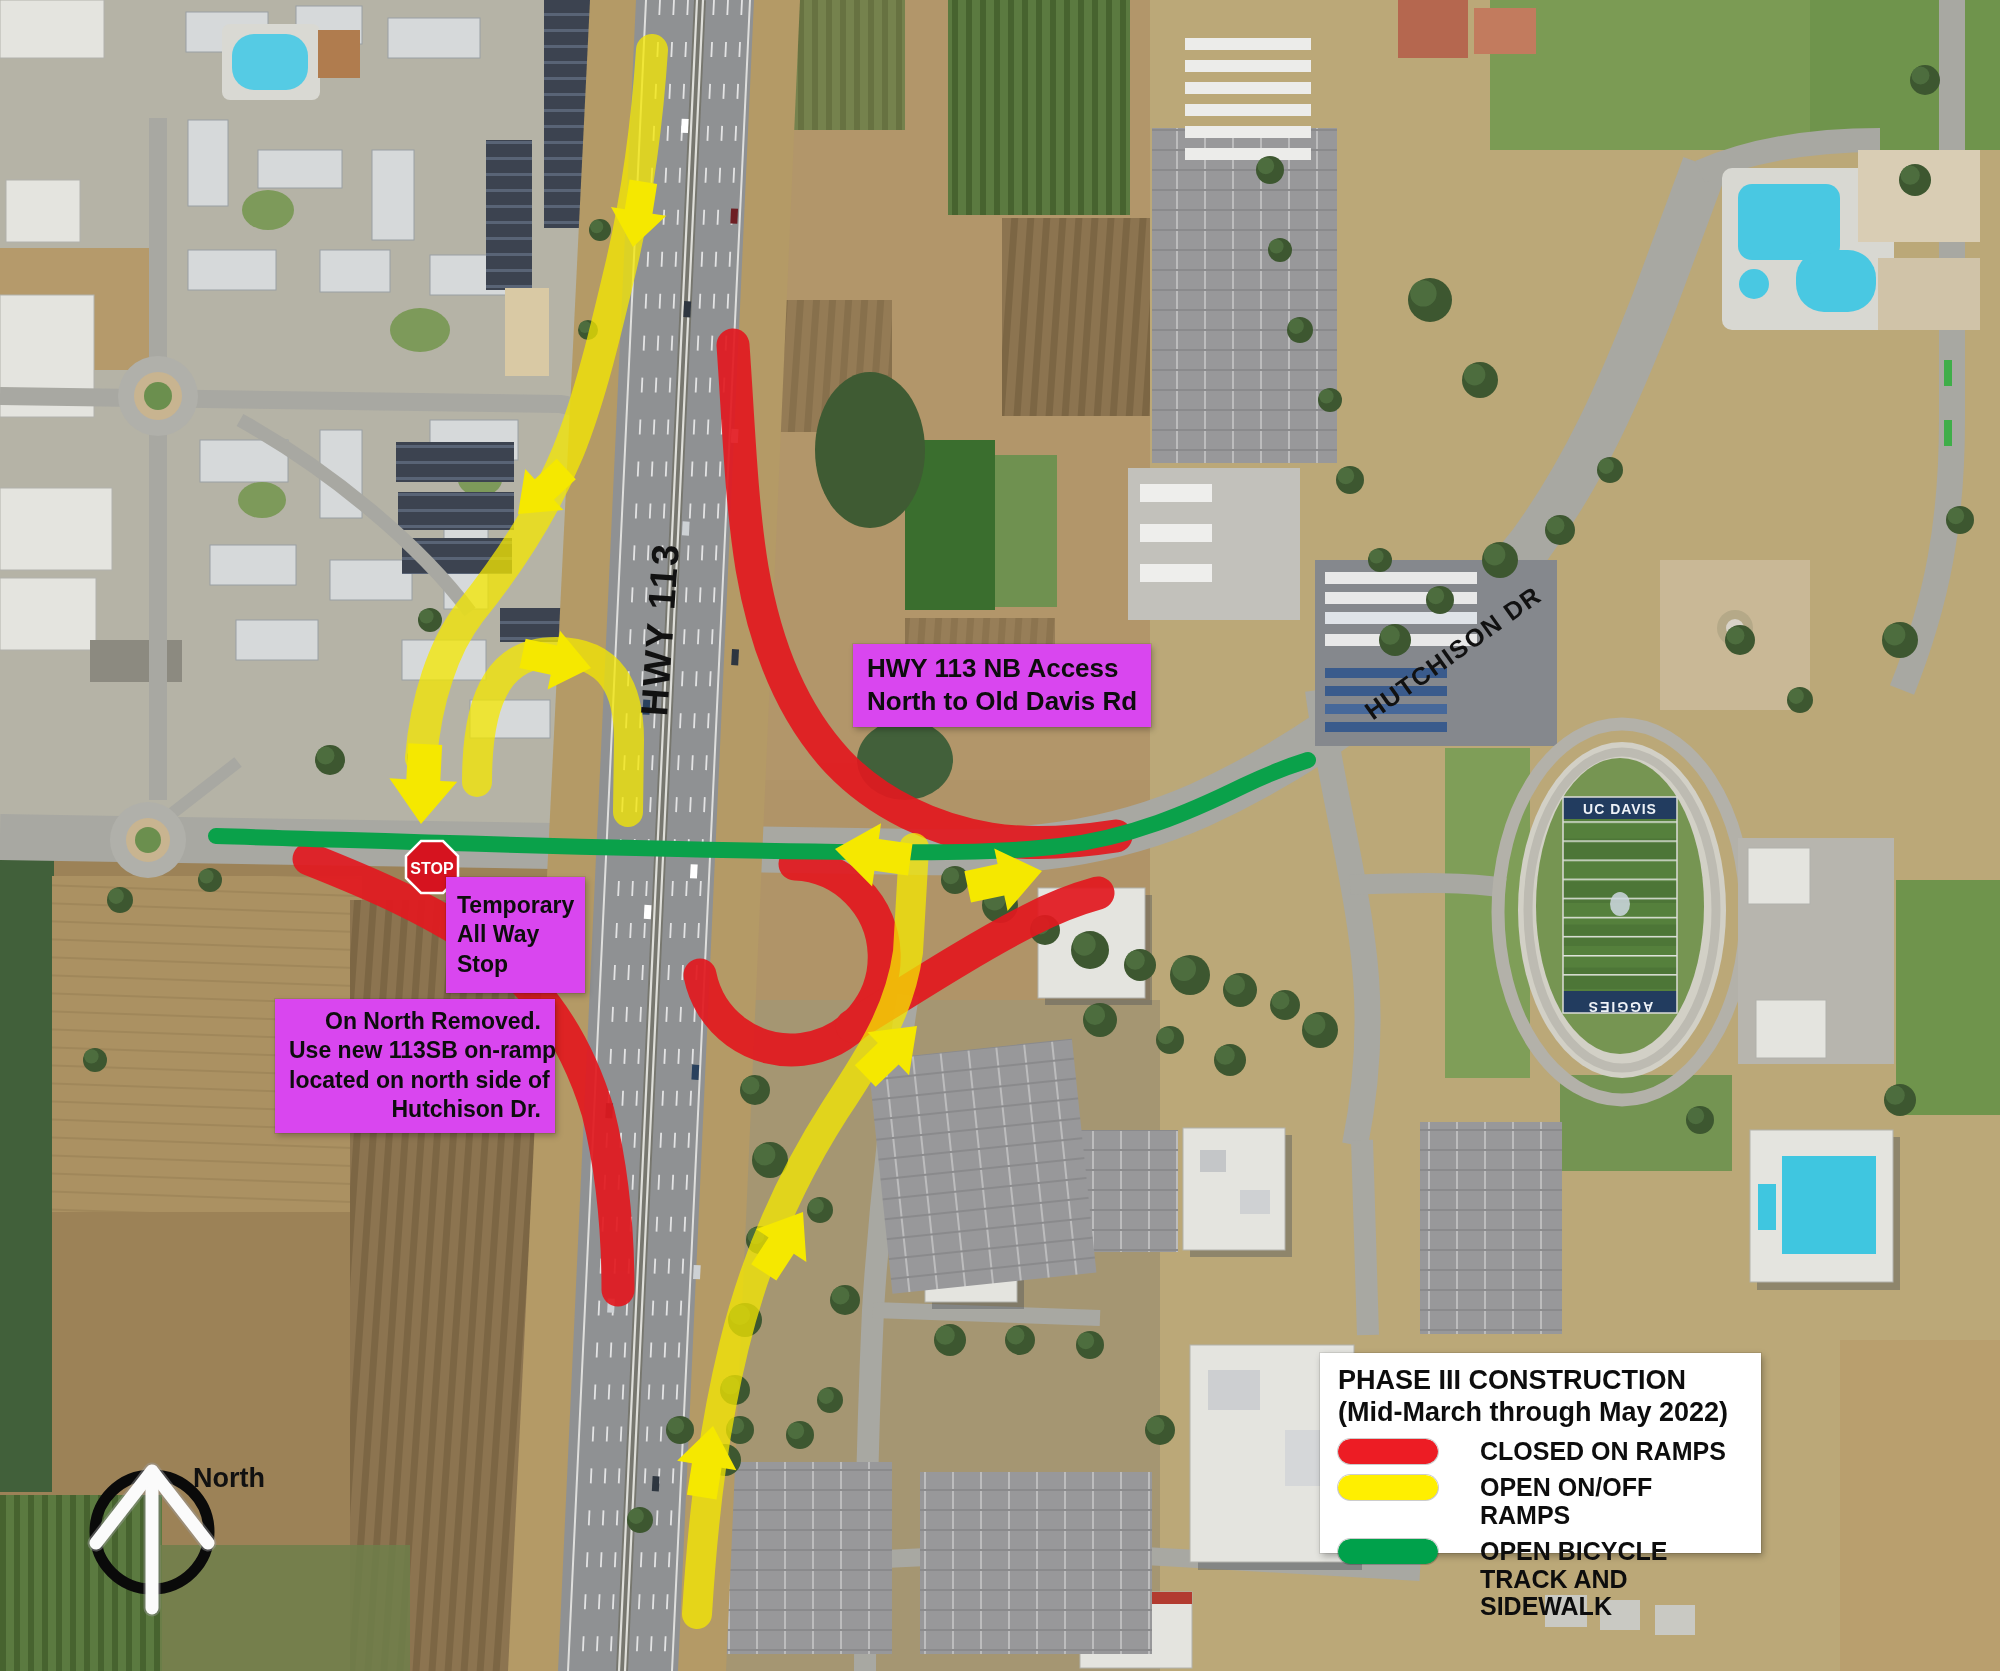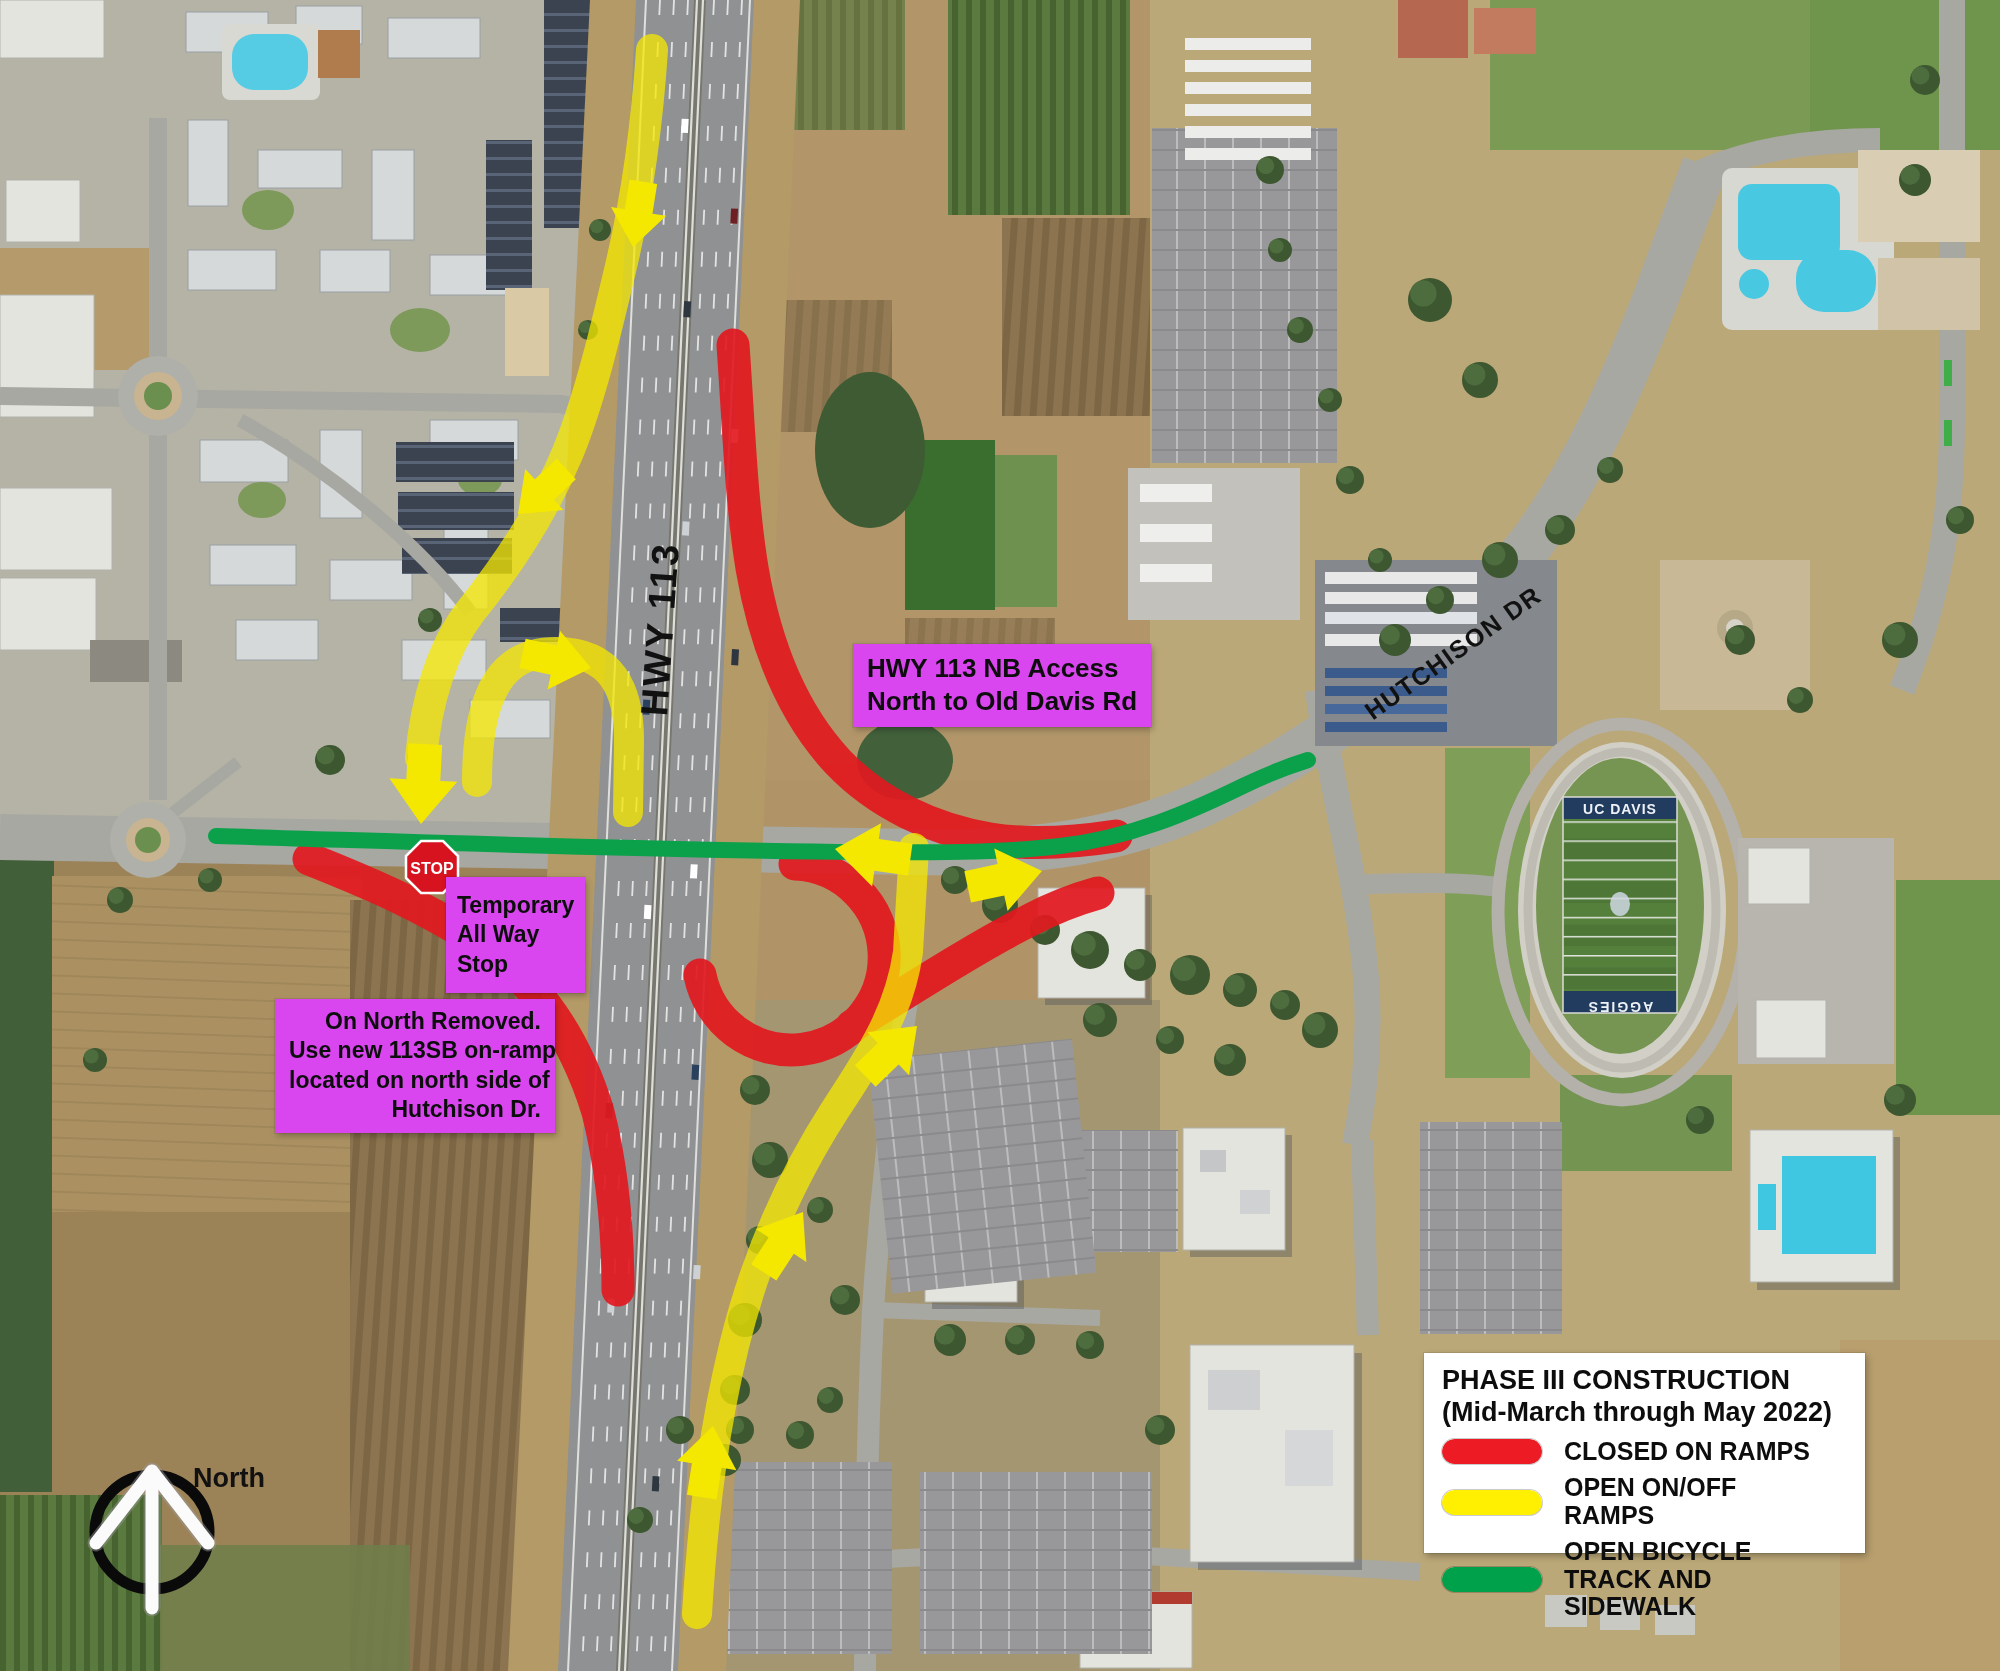--- a/index.html
+++ b/index.html
@@ -2,25 +2,25 @@
 <html><head>
 <meta charset="utf-8">
 <style>
   html,body{margin:0;padding:0;background:#777;}
   .stage{position:relative;width:2000px;height:1671px;overflow:hidden;
          font-family:"Liberation Sans",sans-serif;background:#b09468;}
   .stage svg.base{position:absolute;left:0;top:0;}
   .note{position:absolute;background:#d946ef;color:#0d0d0d;font-weight:bold;
         line-height:1.28;padding:8px 14px;box-shadow:0 0 0 1px rgba(0,0,0,.07),2px 3px 6px rgba(0,0,0,.25);}
   .note .ln{display:block;white-space:nowrap;}
-  .legend{position:absolute;left:1424px;top:1353px;width:441px;height:200px;background:#fff;
+  .legend{position:absolute;left:1320px;top:1353px;width:441px;height:200px;background:#fff;
           color:#0d0d0d;box-shadow:0 0 0 1px rgba(0,0,0,.08),2px 3px 7px rgba(0,0,0,.3);
           padding:12px 0 0 18px;box-sizing:border-box;}
   .legend-title{font-weight:bold;font-size:27px;line-height:1.18;}
-  .legend-row{display:flex;align-items:center;margin-top:9px;}
+  .legend-row{display:flex;align-items:flex-start;margin-top:9px;gap:20px;}
   .pill{width:100px;height:25px;border-radius:13px;flex:0 0 auto;margin-top:1px;
         box-shadow:inset 0 -3px 0 rgba(0,0,0,.25),inset 0 2px 0 rgba(255,255,255,.35),0 0 0 1px rgba(0,0,0,.2);}
   .legend-row span{font-weight:bold;font-size:25px;line-height:1.1;margin-left:22px;width:260px;}
   .bldg{fill:#e4e4df;stroke:#b2b2ac;stroke-width:1;}
   .shad{fill:#4a5057;opacity:.4;}
   .road{stroke:#a8a8a2;fill:none;}
   .aproof{fill:#d6d9da;stroke:#9aa0a4;stroke-width:1;}
 </style>
 </head>
 <body>

